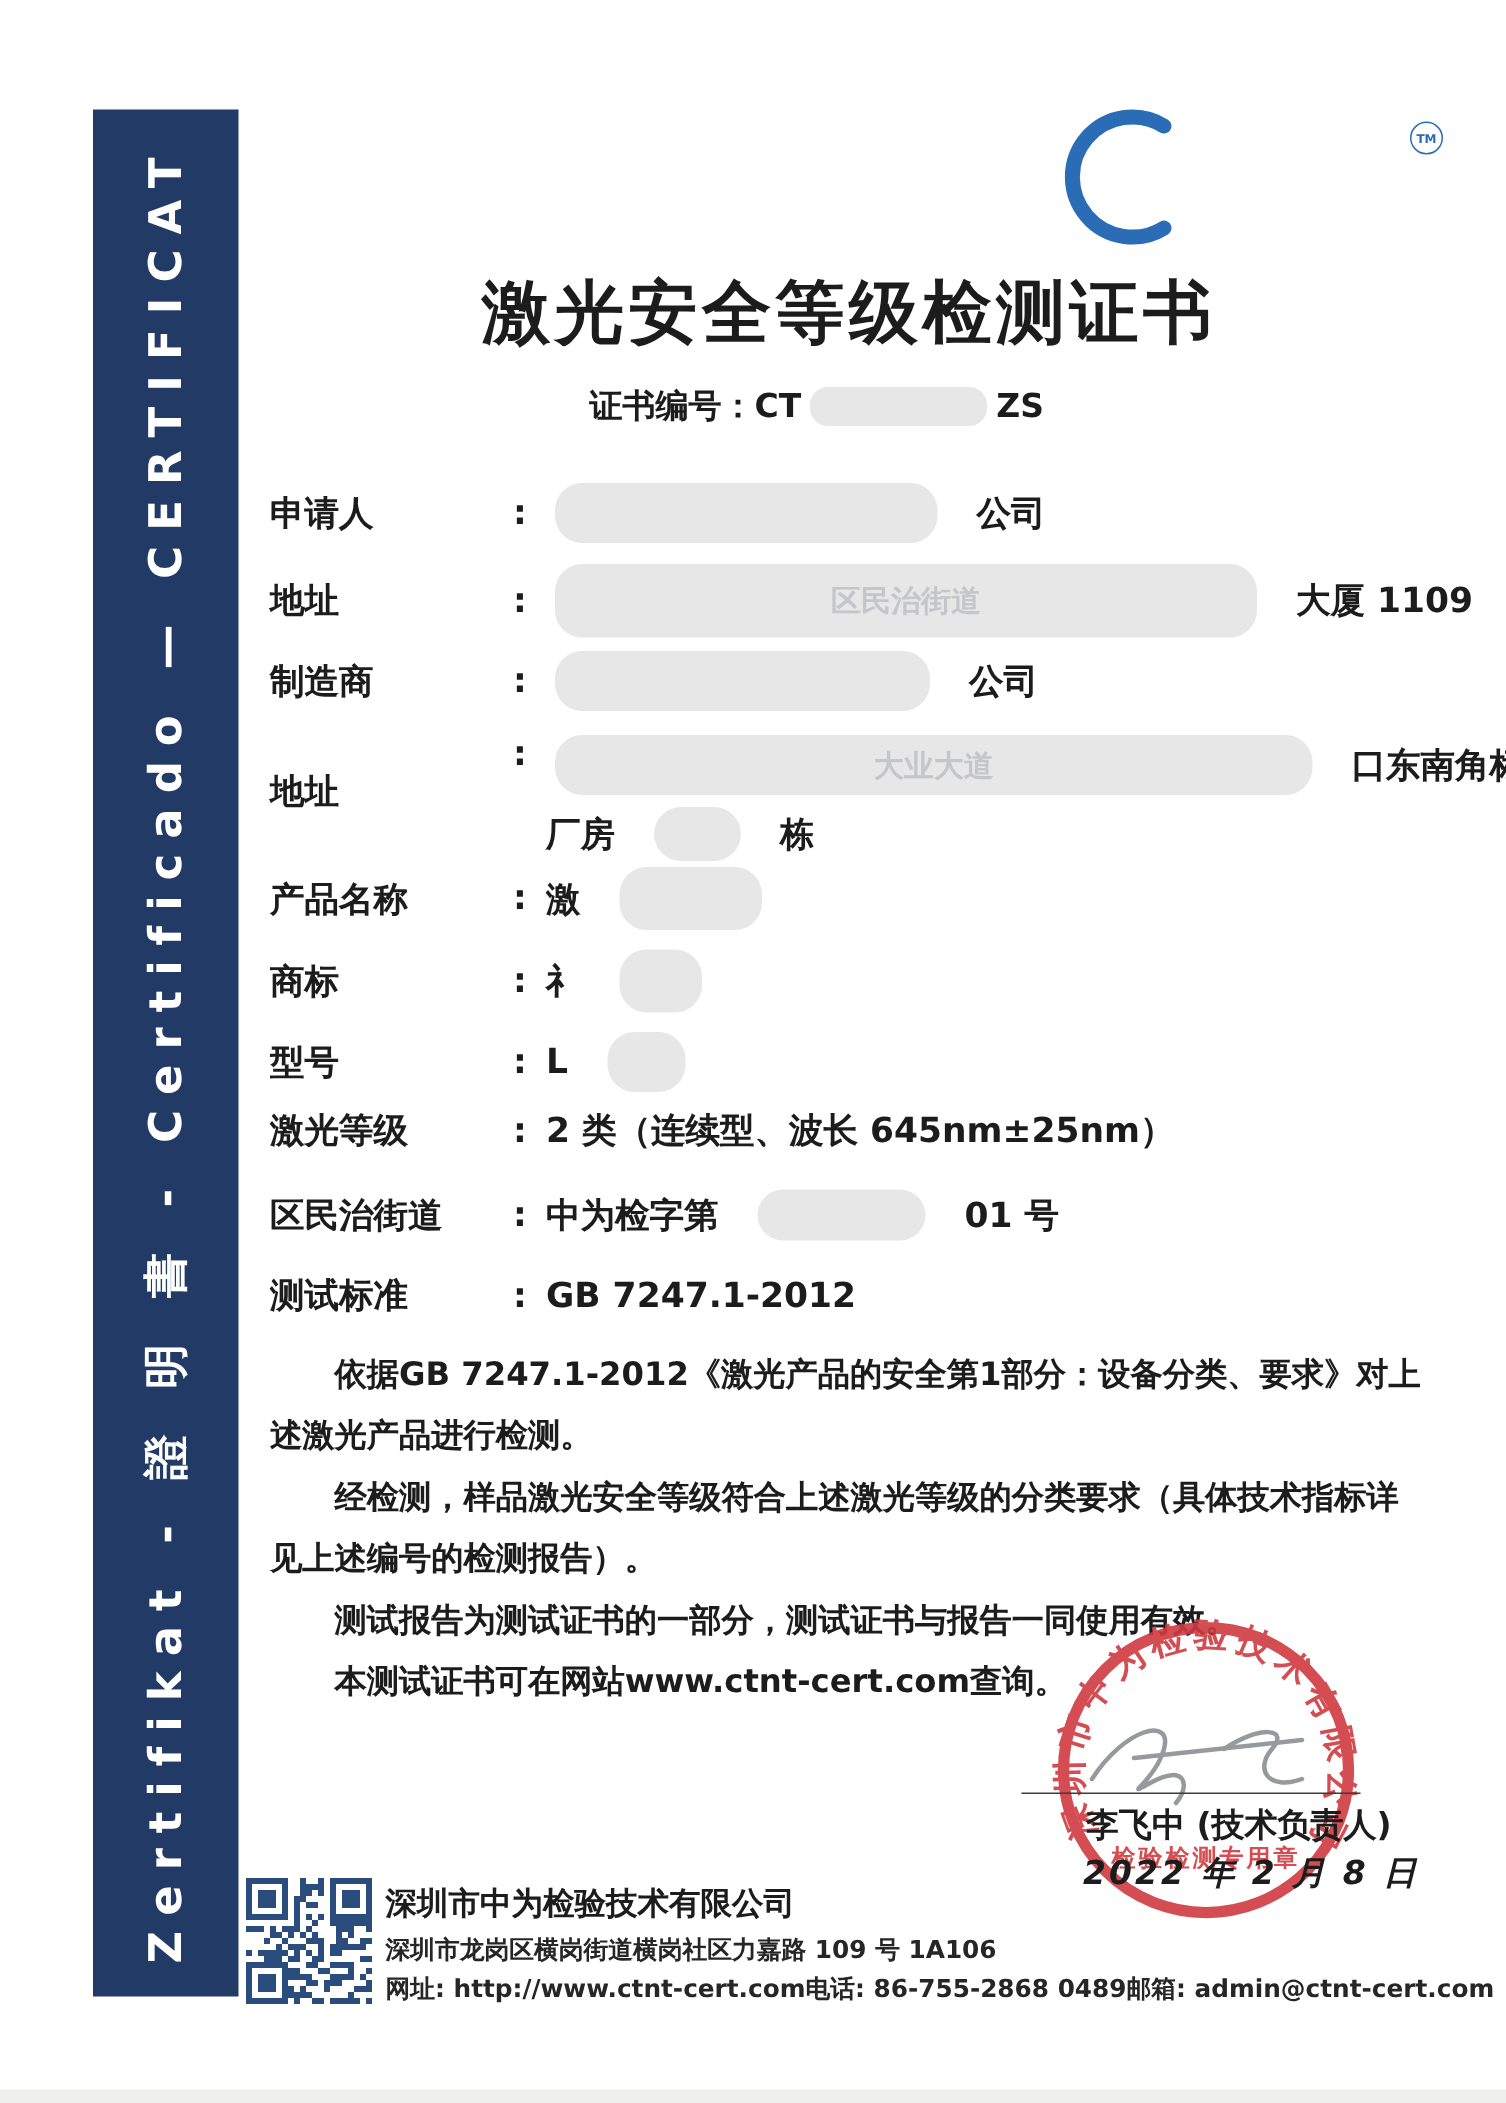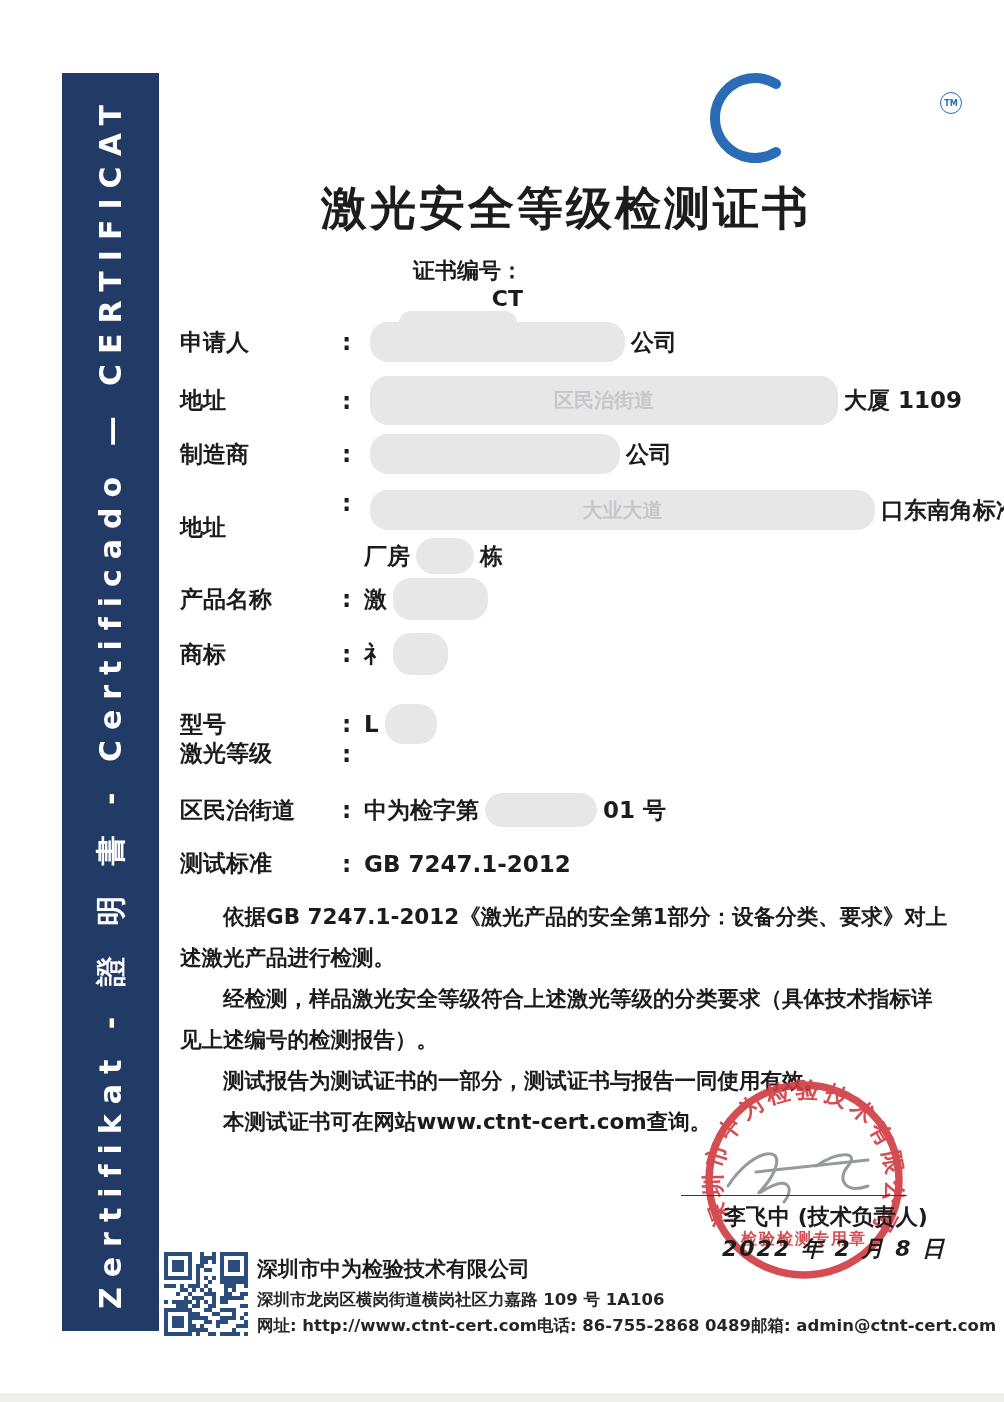--- a/index.html
+++ b/index.html
@@ -9,50 +9,50 @@
   
   .sidebar{position:absolute;left:62px;top:73px;width:97px;height:1258px;background:#213b66;}
   .sidebar-text{position:absolute;top:50%;left:50%;transform:translate(-50%,-50%) rotate(-90deg);
         white-space:nowrap;color:#ffffff;font-size:30px;font-weight:700;letter-spacing:10px;}
 
   
   .logo{position:absolute;left:688px;top:62px;width:280px;height:108px;}
   .logo svg{position:absolute;left:2px;top:6px;}
   .logo-text{position:absolute;left:24px;top:36px;font-size:35px;font-weight:800;color:#2a6cb5;
         letter-spacing:0px;white-space:nowrap;}
-  .logo-tm{position:absolute;left:252px;top:30px;width:20px;height:20px;border:1.5px solid #2a6cb5;
+  .logo-tm{position:absolute;left:252px;top:19px;width:20px;height:20px;border:1.5px solid #2a6cb5;
         border-radius:50%;color:#2a6cb5;font-size:8px;font-weight:700;display:flex;
         align-items:center;justify-content:center;}
 
   
   .title{position:absolute;left:180px;top:178px;width:772px;text-align:center;
         font-family:"DejaVu Serif","Liberation Serif",serif;font-size:46px;font-weight:700;letter-spacing:3px;}
   .certno{position:absolute;left:393px;top:256px;font-size:22px;font-weight:700;
-        display:flex;align-items:flex-end;white-space:nowrap;flex-direction:column;}
+        display:flex;align-items:center;white-space:nowrap;}
 
   
   .blur{display:inline-flex;align-items:center;justify-content:center;vertical-align:middle;
         background:#e7e7e7;border-radius:18px;margin:0 6px;}
   .ghost{color:#9aa0a6;opacity:.45;font-size:20px;font-weight:600;white-space:nowrap;overflow:hidden;}
   .b-cert{width:118px;height:26px;border-radius:12px;}
   .b0{width:255px;height:40px;}
   .b1{width:468px;height:49px;}
   .b2{width:250px;height:40px;}
   .b3{width:505px;height:40px;}
   .b3b{width:58px;height:36px;}
   .b4{width:95px;height:42px;}
   .b5{width:55px;height:42px;}
   .b6{width:52px;height:40px;}
   .b8{width:112px;height:34px;}
 
   
   .frow{position:absolute;left:180px;width:772px;display:flex;align-items:center;}
   .flabel{width:162px;font-size:23px;font-weight:700;flex:none;}
   .fcolon{width:22px;font-size:23px;font-weight:700;flex:none;}
-  .fvalue{font-size:23px;font-weight:700;display:flex;align-items:center;white-space:nowrap;}
+  .fvalue{font-size:23px;font-weight:700;display:flex;align-items:center;white-space:nowrap;gap:20px;}
   .frow-multi{align-items:flex-start;}
   .fline2{margin-top:8px;display:flex;align-items:center;}
 
   
   .paras{position:absolute;left:180px;top:896px;width:773px;}
   .paras p{margin:0;text-indent:2em;font-size:21.5px;line-height:41px;font-weight:600;}
 
   
   .stamp{position:absolute;left:698px;top:1074px;width:212px;height:212px;opacity:.9;}
   .sig-line{position:absolute;left:681px;top:1195px;width:226px;border-top:1.6px solid #3c3c3c;}
@@ -150,32 +150,35 @@
 
   <div class="frow" style="top:633px">
     <div class="flabel">商标</div>
     <div class="fcolon">:</div>
     <div class="fvalue">
         <span>礻</span>
         <span class="blur b5"></span>
       </div>
   </div>
 
-  <div class="frow" style="top:704px">
+  <div class="frow" style="top:688px">
     <div class="flabel">型号</div>
     <div class="fcolon">:</div>
     <div class="fvalue">
         <span>L</span>
         <span class="blur b6"></span>
       </div>
   </div>
 
   <div class="frow" style="top:738px">
     <div class="flabel">激光等级</div>
     <div class="fcolon">:</div>
+    <div class="fvalue">
+        <span>2 类（连续型、波长 645nm±25nm）</span>
+      </div>
   </div>
 
   <div class="frow" style="top:793px">
     <div class="flabel">区民治街道</div>
     <div class="fcolon">:</div>
     <div class="fvalue">
         <span>中为检字第</span>
         <span class="blur b8"></span>
         <span>01 号</span>
       </div>

